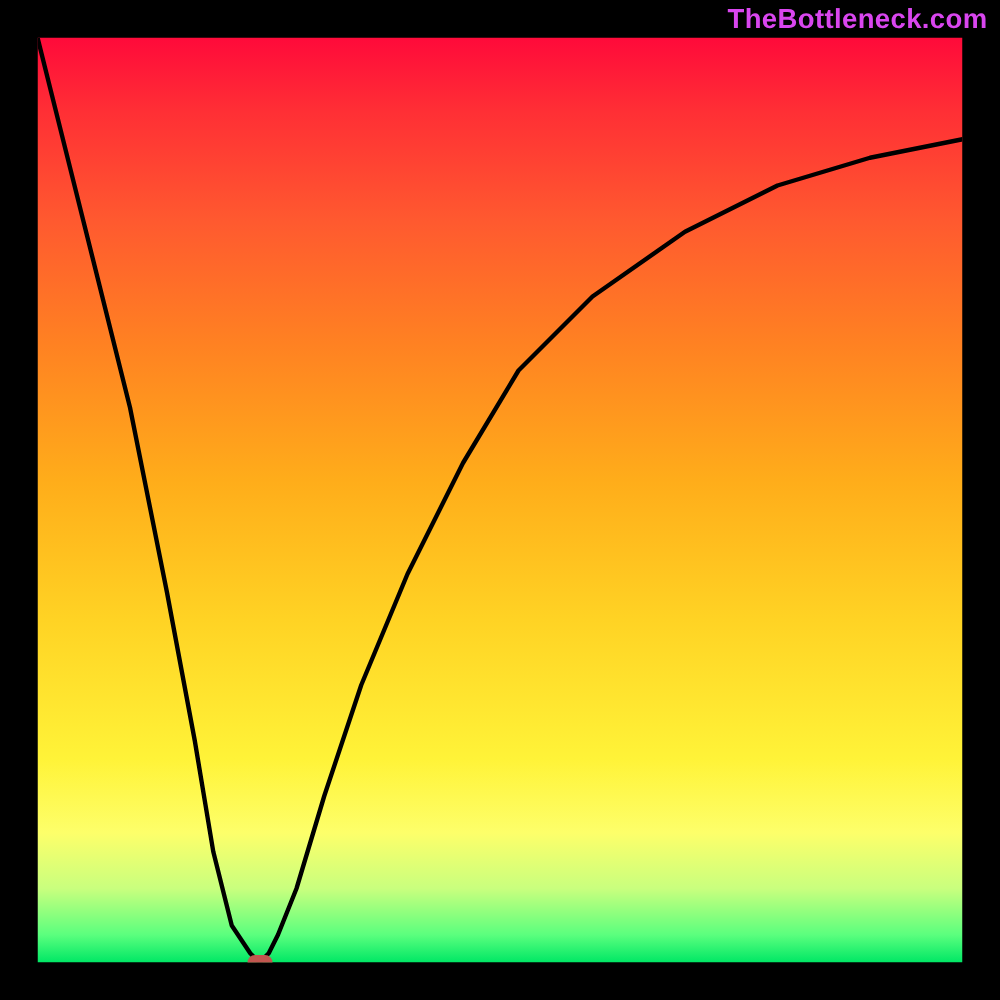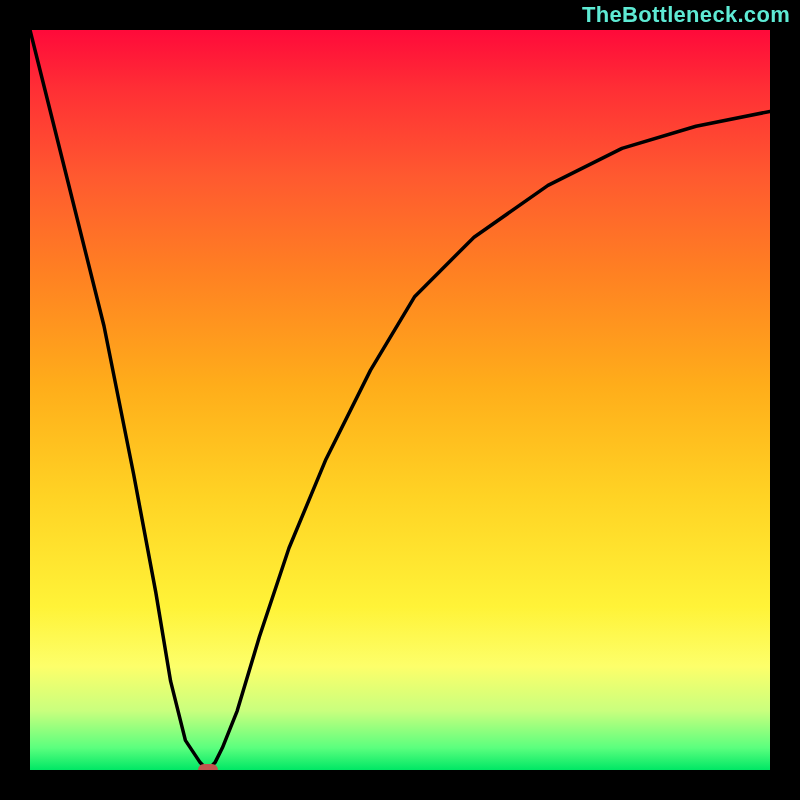--- a/index.html
+++ b/index.html
@@ -14,21 +14,21 @@
   .frame {
     position: relative;
     width: 800px;
     height: 800px;
     background: #000;
   }
   .watermark {
     position: absolute;
     top: 2px;
     right: 10px;
-    color: #5eead4;
+    color: #d946ef;
     font-size: 22px;
     font-weight: 600;
     letter-spacing: 0.3px;
     z-index: 10;
   }
   .plot-area {
     position: absolute;
     left: 30px;
     top: 30px;
     width: 740px;

